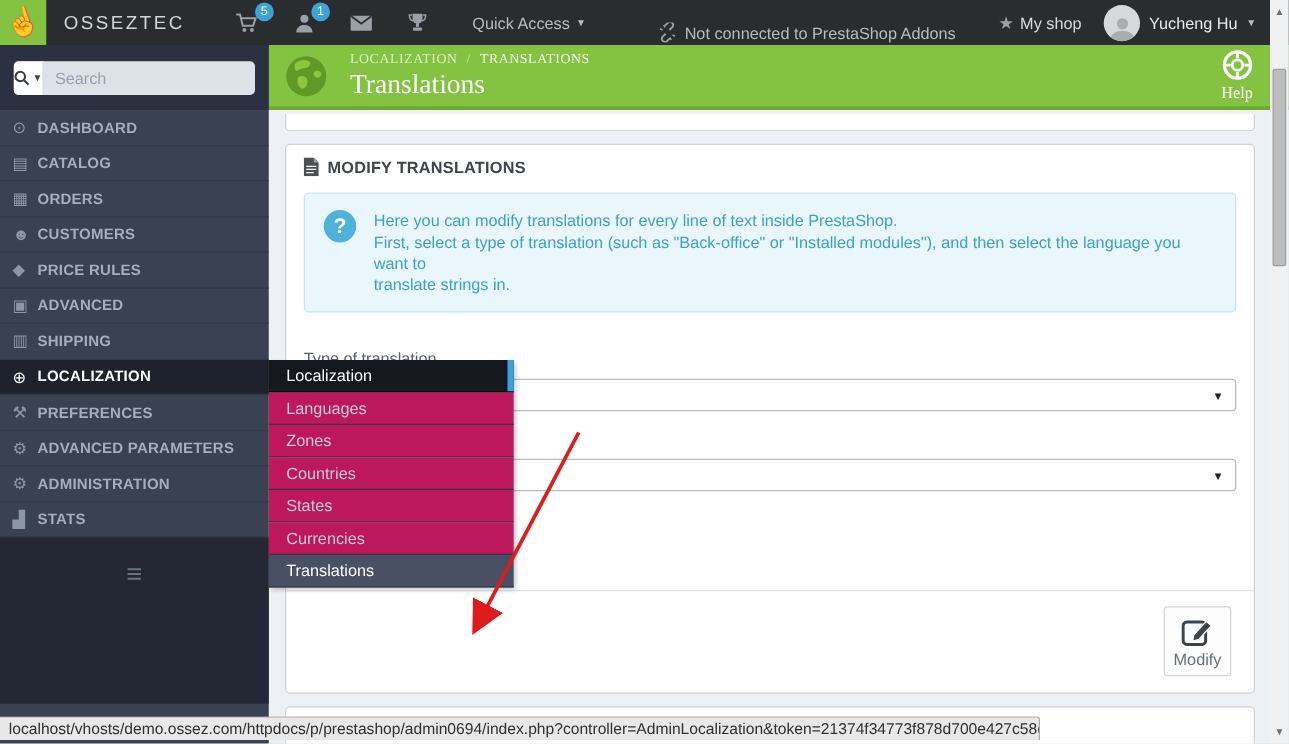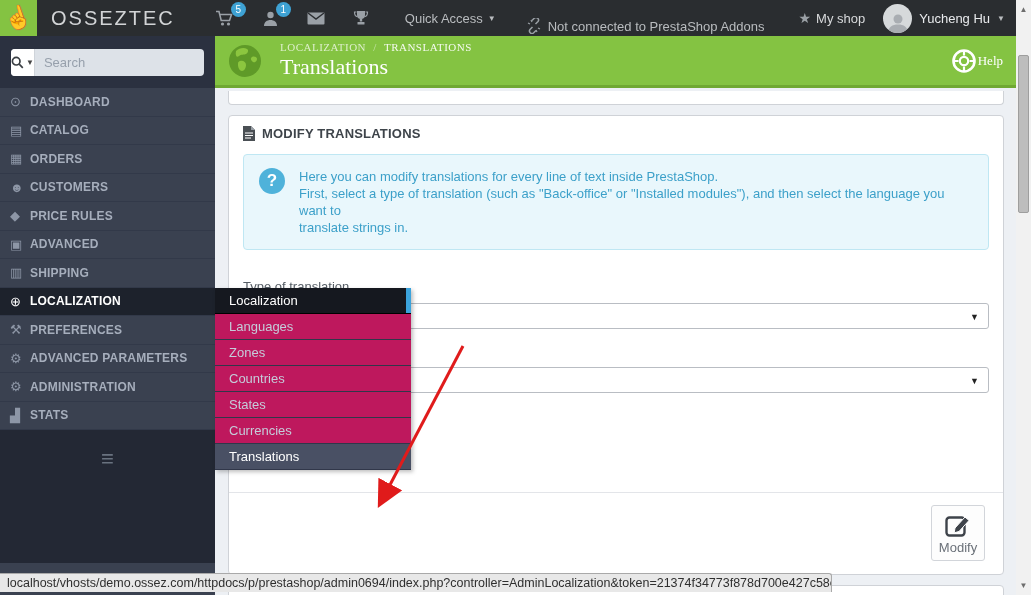--- a/index.html
+++ b/index.html
@@ -4,21 +4,21 @@
 <style>
   * { margin:0; padding:0; box-sizing:border-box; }
   html,body { background:#d9dbde; }
   body { font-family:"Liberation Sans", sans-serif; }
   .app { position:relative; width:1031px; height:595px; overflow:hidden; background:#edf0f4; }
 
   
   .topbar { position:absolute; top:0; left:0; width:1031px; height:36px; background:#2a2d30; display:flex; align-items:center; z-index:20; }
   .logo { width:37px; height:36px; background:#84c342; display:flex; align-items:center; justify-content:center; flex:0 0 auto; }
   .logo .hand { color:#e62e87; font-size:22px; line-height:1; transform:rotate(-18deg); text-shadow:0 0 1px #e62e87; }
-  .brand { color:#d2d4d6; font-size:20px; letter-spacing:2px; margin-left:14px; font-weight:400; }
+  .brand { color:#d2d4d6; font-size:15px; letter-spacing:2px; margin-left:14px; font-weight:400; }
   .tb-icons { display:flex; align-items:center; margin-left:26px; }
   .tb-ic { position:relative; padding:6px 14px; cursor:pointer; }
   .tb-ic svg { display:block; }
   .badge { position:absolute; top:-2px; right:2px; min-width:15px; height:15px; border-radius:8px; background:#3ea2d4; color:#fff; font-size:10px; line-height:15px; text-align:center; padding:0 3px; }
   .quick-access { color:#b9bcbf; font-size:13px; margin-left:22px; cursor:pointer; display:flex; align-items:center; gap:5px; }
   .caret { font-size:8px; color:#b9bcbf; }
   .tb-spacer { flex:1; }
   .addons-status { color:#b9bcbf; font-size:13px; display:flex; align-items:center; gap:6px; cursor:pointer;margin-top:16px; }
   .myshop { color:#d8dadc; font-size:13px; display:flex; align-items:center; gap:5px; margin-left:34px; cursor:pointer; }
   .myshop .star { color:#9aa0a5; font-size:14px; }
@@ -53,37 +53,37 @@
   
   .page-header { position:absolute; top:36px; left:215px; width:816px; height:52px; background:#84c342; border-bottom:3px solid #6fa832; display:flex; align-items:center; z-index:5;font-family:Liberation Serif, serif; }
   .globe-badge { margin-left:13px; flex:0 0 auto; }
   .ph-text { margin-left:18px; }
   .breadcrumb { font-size:11px; letter-spacing:.5px; }
   .bc-a { color:rgba(255,255,255,.72); }
   .bc-sep { color:rgba(255,255,255,.55); margin:0 4px; }
   .bc-b { color:rgba(255,255,255,.92); }
   .page-title { color:#fff; font-size:22px; font-weight:400; margin-top:1px; }
   .ph-spacer { flex:1; }
-  .help-btn { display:flex; flex-direction:row; align-items:center; color:#fff; font-size:13px; margin-right:28px; cursor:pointer; gap:1px; }
+  .help-btn { display:flex; flex-direction:column; color:#fff; font-size:13px; margin-right:28px; cursor:pointer; gap:1px; }
 
   
   .content { position:absolute; top:88px; left:215px; width:816px; height:507px; padding:0 27px 0 13px; }
   .panel { background:#fff; border:1px solid #cfd2d7; border-radius:4px; }
   .panel.partial { height:14px; margin-top:3px; border-top:0; border-radius:0 0 4px 4px; }
   .panel.modify { margin-top:10px; }
   .panel-h { display:flex; align-items:center; gap:7px; padding:10px 14px 9px; color:#3e444a; font-size:13px; font-weight:700; letter-spacing:.2px; }
   .info-box { margin:4px 14px 0; background:#e9f7fc; border:1px solid #bfe7f3; border-radius:4px; padding:13px 15px; display:flex; gap:14px; }
   .q-circle { width:26px; height:26px; border-radius:50%; background:#4fb2da; color:#fff; font-size:17px; font-weight:700; display:flex; align-items:center; justify-content:center; flex:0 0 auto; }
   .info-text { color:#3ca0c9; font-size:13px; line-height:17px; }
   .form-area { padding:0 14px; }
   .field-label { margin-top:29px; color:#565e66; font-size:13px; }
   .select { position:relative; margin-top:9px; height:26px; border:1px solid #b9bdc3; border-radius:3px; background:#fff; cursor:pointer; }
   .select .caret { position:absolute; right:9px; top:8px; color:#222; font-size:9px; }
   .select.second { margin-top:38px; }
-  .panel-foot { margin-top:99px; border-top:1px solid #e3e5e9; padding:12px 18px 13px; display:flex; justify-content:flex-end; }
+  .panel-foot { margin-top:79px; border-top:1px solid #e3e5e9; padding:12px 18px 13px; display:flex; justify-content:flex-end; }
   .modify-btn { width:54px; background:#fdfdfd; border:1px solid #d2d5da; border-radius:3px; padding:7px 2px 5px; display:flex; flex-direction:column; align-items:center; gap:3px; cursor:pointer; }
   .modify-btn span { color:#6a7078; font-size:13px; }
   .panel.addlang { margin-top:10px; height:70px; }
 
   
   .statusbar { position:absolute; left:0; bottom:3px; width:832px; height:19px; background:#e8e8e8; border:1px solid #a9a9a9; border-left:0; border-bottom:0; border-radius:0 3px 0 0; color:#2f2f2f; font-size:12.5px; line-height:18px; padding:0 7px; white-space:nowrap; overflow:hidden; z-index:90; }
 
   
   .scrollbar { position:absolute; top:0; right:0; width:15px; height:595px; background:#f1f1f1; z-index:100; }
   .sb-arrow { position:absolute; left:0; width:15px; height:15px; color:#6d6d6d; font-size:8px; text-align:center; line-height:15px; cursor:pointer; }

